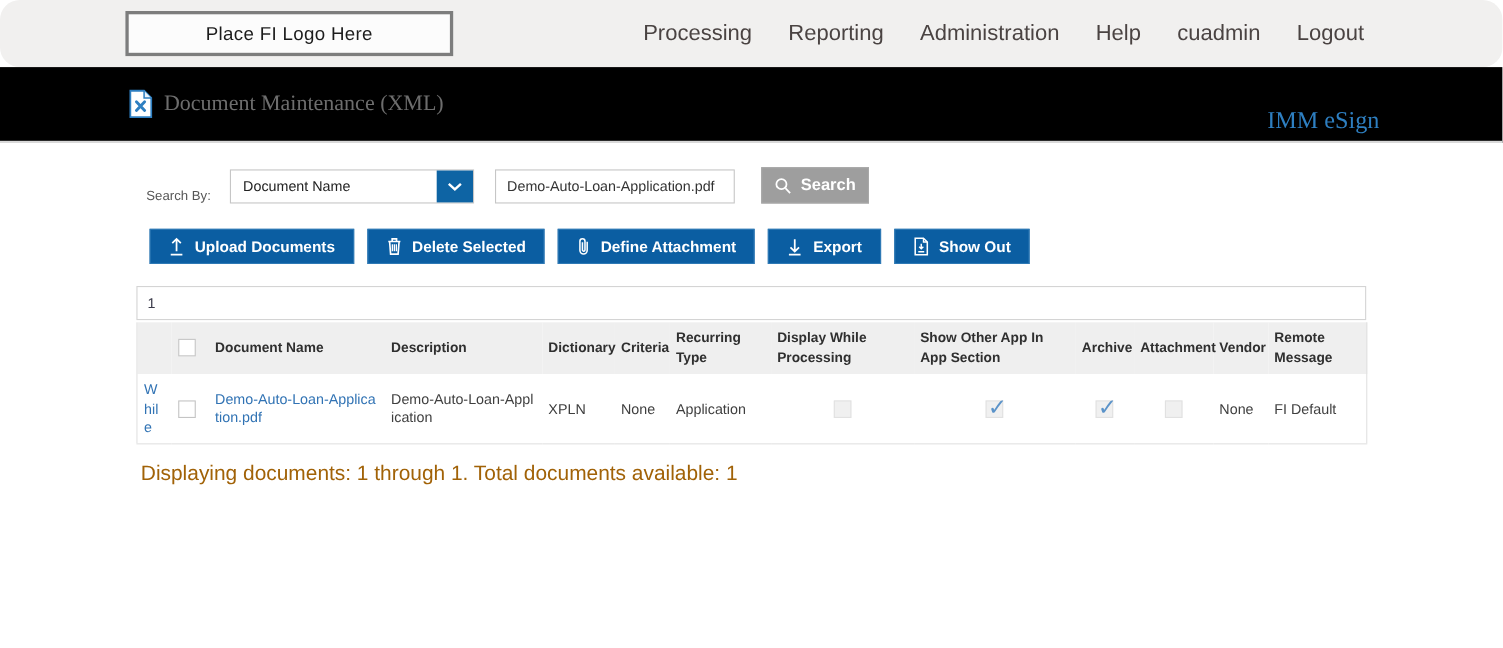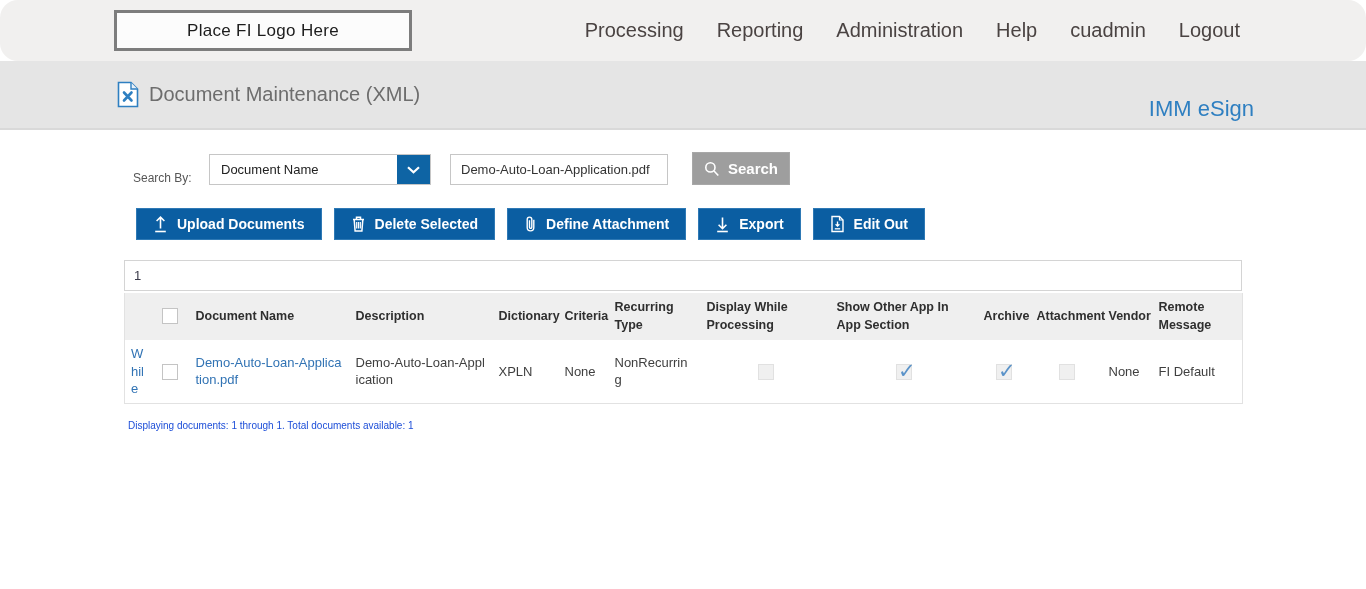--- a/index.html
+++ b/index.html
@@ -8,22 +8,22 @@
 
   
   .topbar { height:61px; background:#f1f0ef; display:flex; align-items:center;border-radius:18px; }
   .logo-box { margin-left:114px; width:298px; height:41px; background:#fcfcfc;
     border:3px solid #7d7d7d; display:flex; align-items:center; justify-content:center;
     font-size:17px; color:#1c1c1c; letter-spacing:.3px; }
   .nav { margin-left:auto; margin-right:126px; display:flex; align-items:center; gap:33px; }
   .nav a { text-decoration:none; color:#4a4342; font-size:20px; cursor:pointer; }
 
   
-  .titlebar { height:69px; background:#e5e5e5; border-bottom:2px solid #d9d9d9;
-    display:flex; align-items:center; }
+  .titlebar { height:69px; background:#000000; border-bottom:2px solid #d9d9d9;
+    display:flex; align-items:center;font-family:Liberation Serif, serif; }
   .title-left { margin-left:117px; display:flex; align-items:center; gap:10px; }
   .page-title { font-size:20px; color:#6d6d6d; }
   .brand { margin-left:auto; margin-right:112px; font-size:22px; color:#2e7fc1;margin-top:29px; }
 
   
   .content { padding-top:23px; }
 
   .search-row { display:flex; align-items:flex-end; margin-left:133px; height:32px; }
   .search-label { font-size:12px; color:#565656; width:76px; }
   .dropdown { width:222px; height:31px; border:1px solid #c6c6c6; background:#fff;
@@ -62,21 +62,21 @@
   a.cell-link { color:#3173b4; text-decoration:none; cursor:pointer; }
 
   
   .cb { width:16px; height:16px; display:inline-block; position:relative;
     vertical-align:middle; cursor:pointer; }
   .cb-white { background:#fff; border:1px solid #c4c4c4; }
   .cb-gray { background:#f0f0f0; border:1px solid #e1e1e1; }
   .cb.checked::after { content:"\2713"; position:absolute; left:1px; top:-8px;
     font-size:21px; font-weight:normal; color:#5b93c9; }
 
-  .footer-text { margin-left:128px; margin-top:16px; font-size:10px; color:#1d4ed8; }
+  .footer-text { margin-left:128px; margin-top:16px; font-size:19px; color:#a16207; }
 
   svg { display:block; }
 </style>
 </head>
 <body>
 
 <div class="topbar">
   <div class="logo-box">
     <span>Place FI Logo Here</span>
   </div>
@@ -167,21 +167,21 @@
     </div>
     <div class="action-btn">
       <span>
         <svg width="15" height="18" viewBox="0 0 15 18">
           <path d="M2 1.5 h7.5 l3.5 3.5 v11.5 h-11 z" fill="none" stroke="#fff" stroke-width="1.4"></path>
           <path d="M9.5 1.5 v3.5 h3.5" fill="none" stroke="#fff" stroke-width="1.2"></path>
           <path d="M7.5 6.5 v4.5 M5.6 9.3 l1.9 1.9 1.9 -1.9" fill="none" stroke="#fff" stroke-width="1.3"></path>
           <path d="M4.8 13.8 h5.4" stroke="#fff" stroke-width="1.3"></path>
         </svg>
       </span>
-      <span>Edit Out</span>
+      <span>Show Out</span>
     </div>
   </div>
 
   <div class="table-wrap">
     <div class="pager-bar">
       <span class="pager-num">1</span>
     </div>
     <table>
       <colgroup>
         <col style="width:31px">
@@ -218,21 +218,21 @@
         </tr>
       </thead>
       <tbody>
         <tr>
           <td><a class="cell-link">While</a></td>
           <td><span class="cb cb-white"></span></td>
           <td><a class="cell-link">Demo-Auto-Loan-Application.pdf</a></td>
           <td>Demo-Auto-Loan-Application</td>
           <td>XPLN</td>
           <td>None</td>
-          <td>NonRecurring</td>
+          <td>Application</td>
           <td class="c-center"><span class="cb cb-gray"></span></td>
           <td class="c-center"><span class="cb cb-gray checked"></span></td>
           <td class="c-center"><span class="cb cb-gray checked"></span></td>
           <td class="c-center"><span class="cb cb-gray"></span></td>
           <td>None</td>
           <td>FI Default</td>
         </tr>
       </tbody>
     </table>
   </div>

